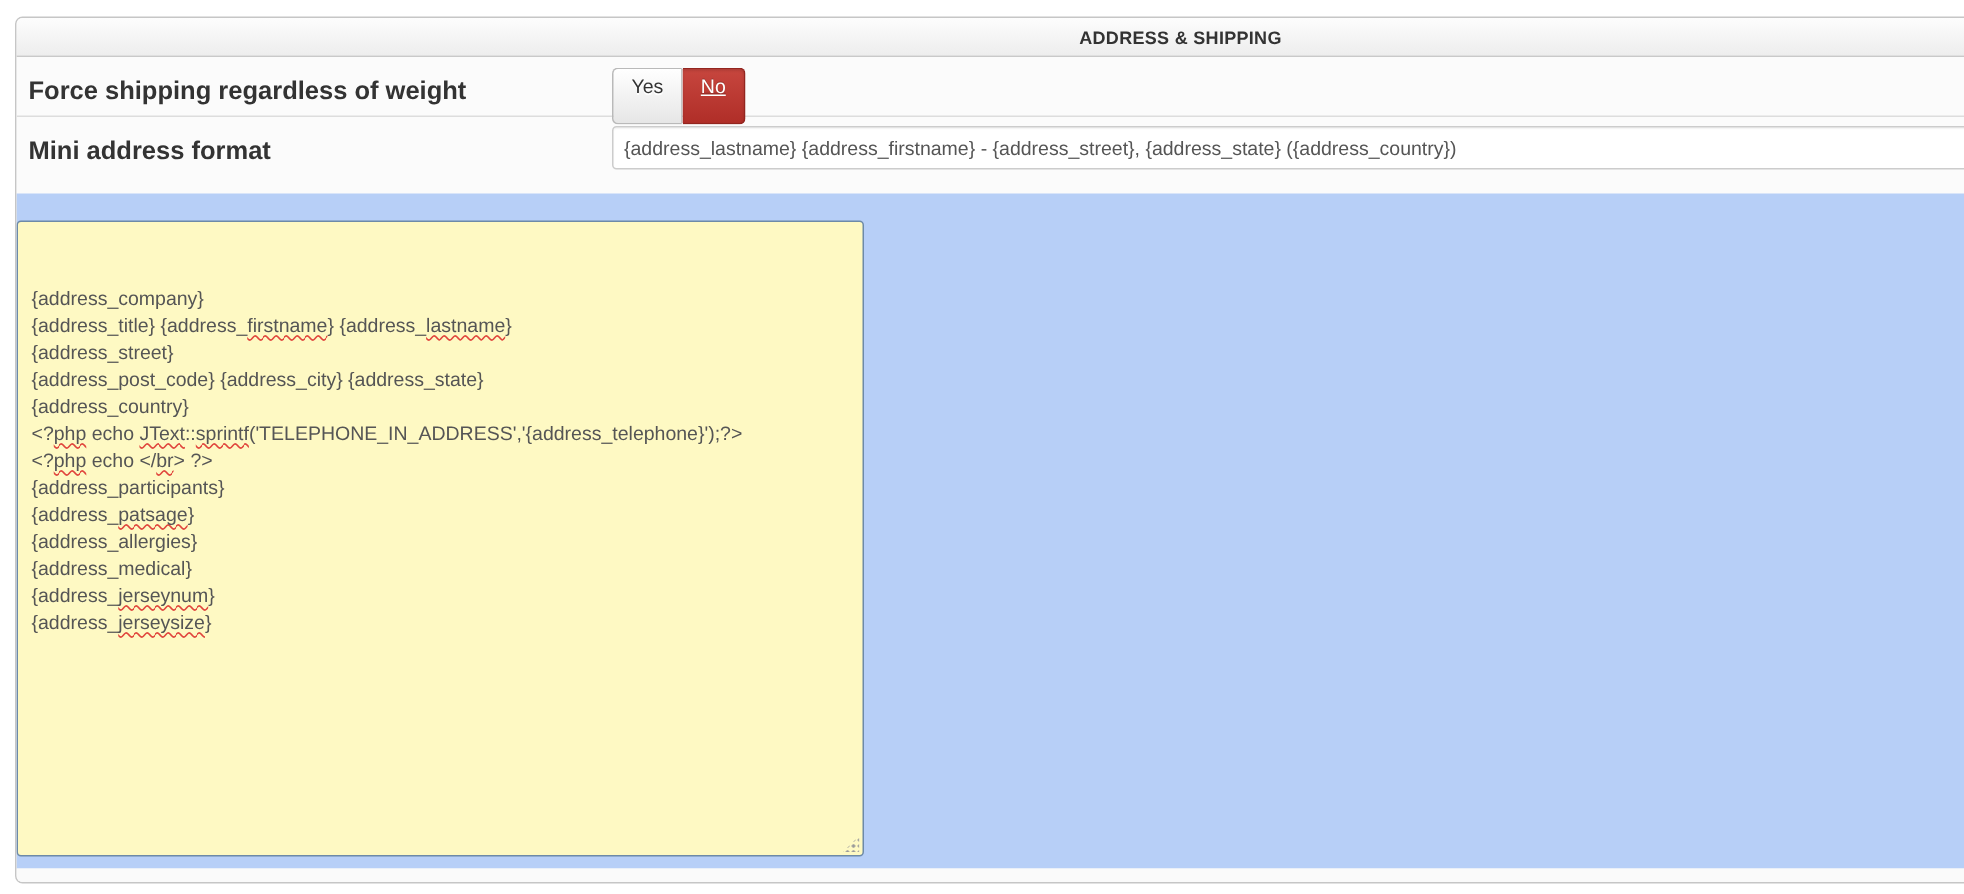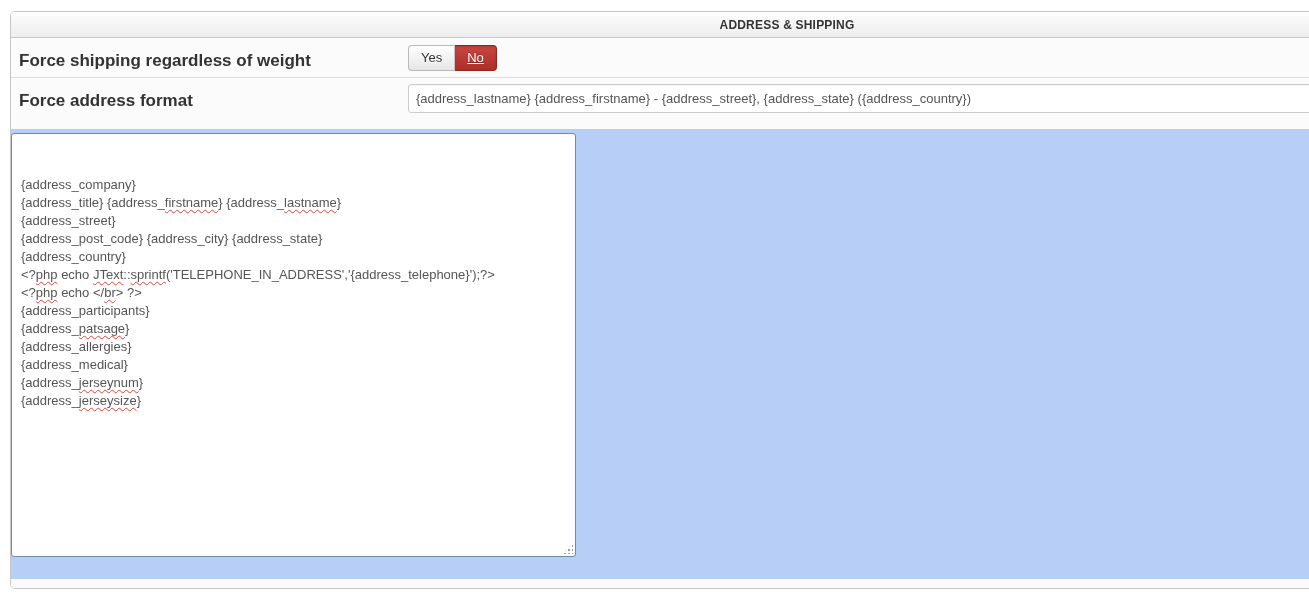--- a/index.html
+++ b/index.html
@@ -19,39 +19,39 @@
     font-size:17px; font-weight:bold; color:#333; }
   .row-control { flex:1; min-width:0; }
 
   .row-force { height:40px; background:#fbfbfb; border-bottom:1px solid #dddddd; }
   .row-mini  { height:51px; background:#fbfbfb; }
   .row-addr  { height:450px; background:#b7cff7; }
   .row-footer{ height:10px; background:#fafafa; }
 
   
   .btn-group { display:inline-flex; margin-top:7px; }
-  .btn { height:26px; line-height:24px; padding:0 12px; font-size:13px;
+  .btn { height:38px; line-height:24px; padding:0 12px; font-size:13px;
     cursor:pointer; user-select:none; }
   .btn-yes { background:linear-gradient(#ffffff,#e6e6e6); border:1px solid #b9b9b9;
     border-right:1px solid #c4c4c4; border-radius:4px 0 0 4px; color:#333;
     text-shadow:0 1px 0 #fff; }
   .btn-no { background:linear-gradient(#c7463e,#b02e28); border:1px solid #93251f;
     border-left:none; border-radius:0 4px 4px 0; color:#fff;
     text-shadow:0 -1px 0 rgba(0,0,0,0.25);
     box-shadow:inset 0 1px 2px rgba(0,0,0,0.15);text-decoration:underline; }
 
   
   .mini-input { margin-top:6px; width:1140px; height:29px; padding:0 7px;
     border:1px solid #cccccc; border-radius:3px; background:#fff;
     font-family:"Liberation Sans", sans-serif; font-size:13px; color:#555;
     box-shadow:inset 0 1px 1px rgba(0,0,0,0.05); }
 
   
-  .ta { position:relative; margin-top:4px; width:565px; height:424px;
-    background:#ffffff; border:1px solid #6d8aa8; border-radius:3px;
+  .ta { position:relative; margin-top:18px; width:565px; height:424px;
+    background:#fef9c3; border:1px solid #6d8aa8; border-radius:3px;
     padding:6px 9px; font-size:13px; line-height:18px; color:#555;
     overflow:hidden; cursor:text; white-space:pre; }
   .ta .ta-line { min-height:18px; }
   .sq { text-decoration:underline; text-decoration-style:wavy;
     text-decoration-color:#e0453c; text-decoration-thickness:1px;
     text-underline-offset:2px; text-decoration-skip-ink:none; }
 
   .resize-grip { position:absolute; right:2px; bottom:2px; width:11px; height:11px;
     background-image:radial-gradient(#9a9a9a 1px, transparent 1.2px);
     background-size:4px 4px; background-position:1px 1px;
@@ -70,21 +70,21 @@
     <div class="row-label">Force shipping regardless of weight</div>
     <div class="row-control">
       <span class="btn-group">
         <span class="btn btn-yes">Yes</span>
         <span class="btn btn-no">No</span>
       </span>
     </div>
   </div>
 
   <div class="row row-mini">
-    <div class="row-label">Force address format</div>
+    <div class="row-label">Mini address format</div>
     <div class="row-control">
       <input class="mini-input" type="text" spellcheck="false" value="{address_lastname} {address_firstname} - {address_street}, {address_state} ({address_country})" style="">
     </div>
   </div>
 
   <div class="row row-addr">
     <div class="row-control">
       <div class="ta">
         <div class="ta-line"><span>{address_company}</span></div><div class="ta-line"><span>{address_title} {address_</span><span class="sq">firstname</span><span>} {address_</span><span class="sq">lastname</span><span>}</span></div><div class="ta-line"><span>{address_street}</span></div><div class="ta-line"><span>{address_post_code} {address_city} {address_state}</span></div><div class="ta-line"><span>{address_country}</span></div><div class="ta-line"><span>&lt;?</span><span class="sq">php</span><span> echo </span><span class="sq">JText</span><span>::</span><span class="sq">sprintf</span><span>('TELEPHONE_IN_ADDRESS','{address_telephone}');?&gt;</span></div><div class="ta-line"><span>&lt;?</span><span class="sq">php</span><span> echo &lt;/</span><span class="sq">br</span><span>&gt; ?&gt;</span></div><div class="ta-line"><span>{address_participants}</span></div><div class="ta-line"><span>{address_</span><span class="sq">patsage</span><span>}</span></div><div class="ta-line"><span>{address_allergies}</span></div><div class="ta-line"><span>{address_medical}</span></div><div class="ta-line"><span>{address_</span><span class="sq">jerseynum</span><span>}</span></div><div class="ta-line"><span>{address_</span><span class="sq">jerseysize</span><span>}</span></div><div class="resize-grip"></div>
       </div>

